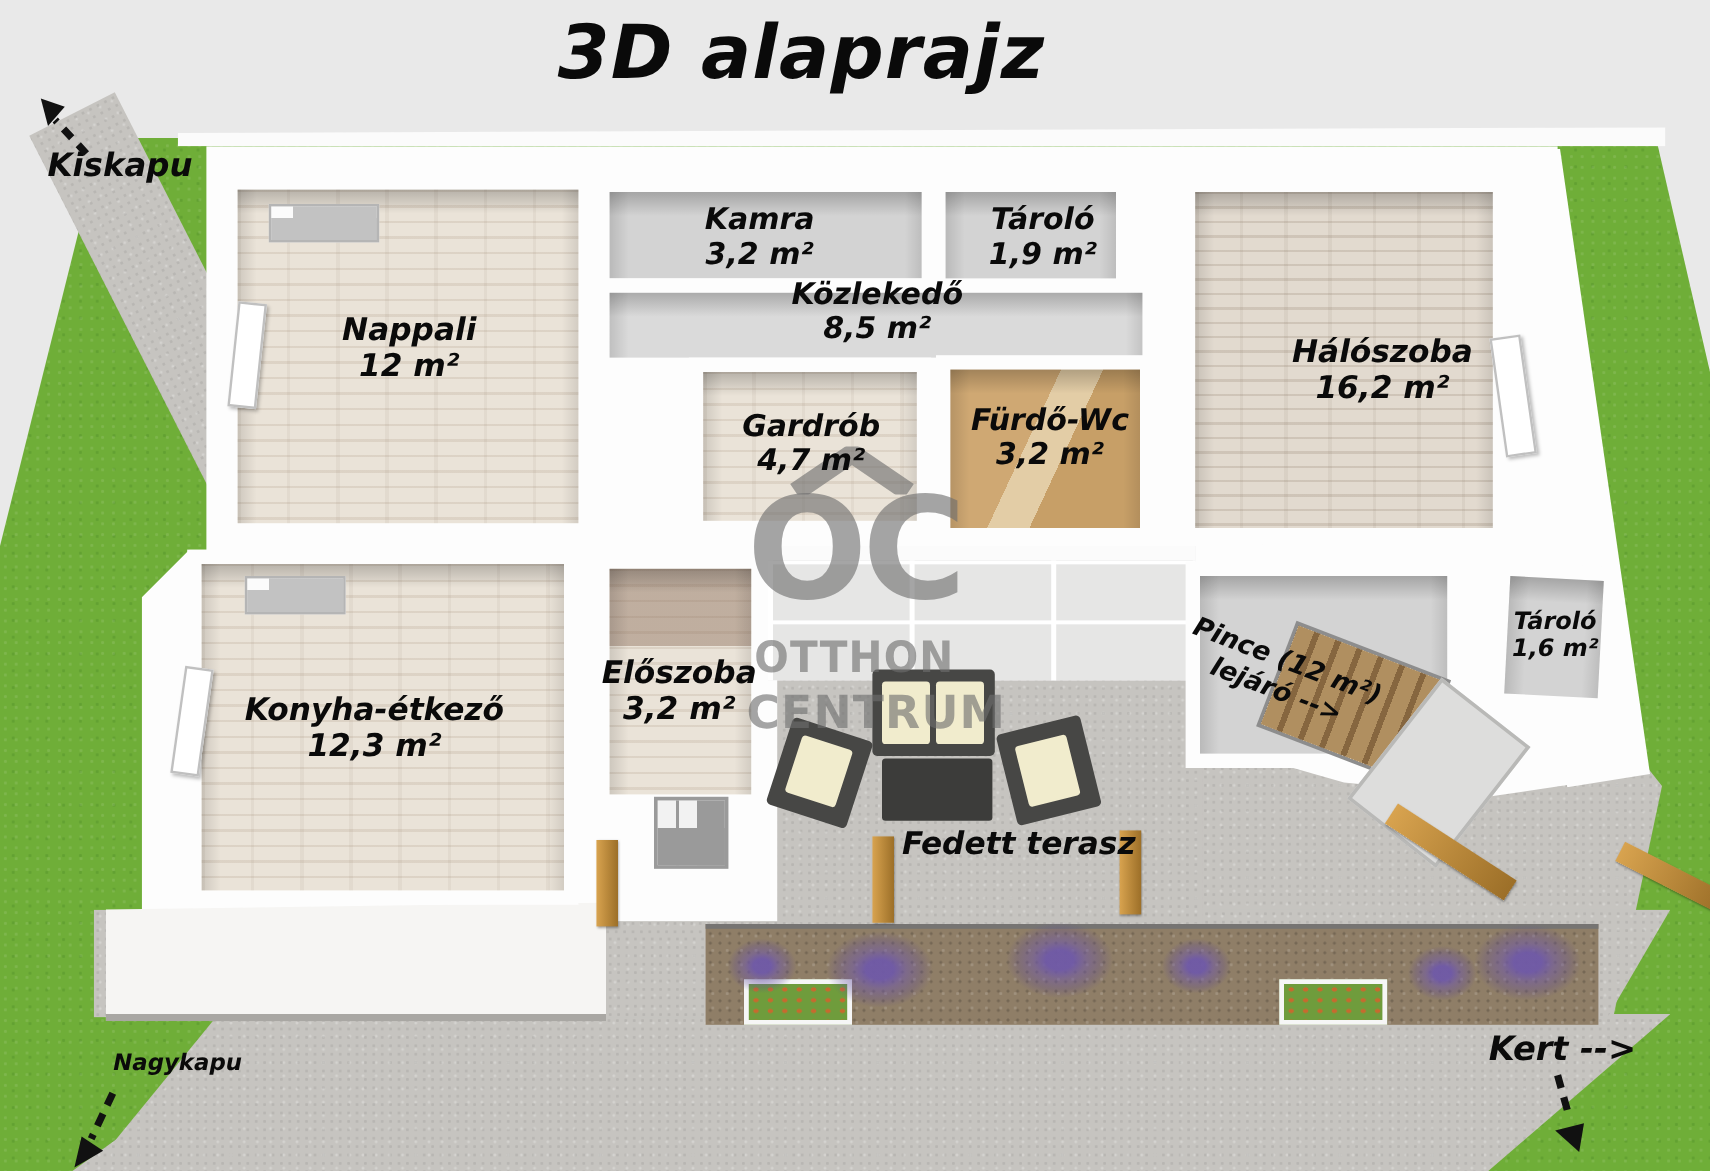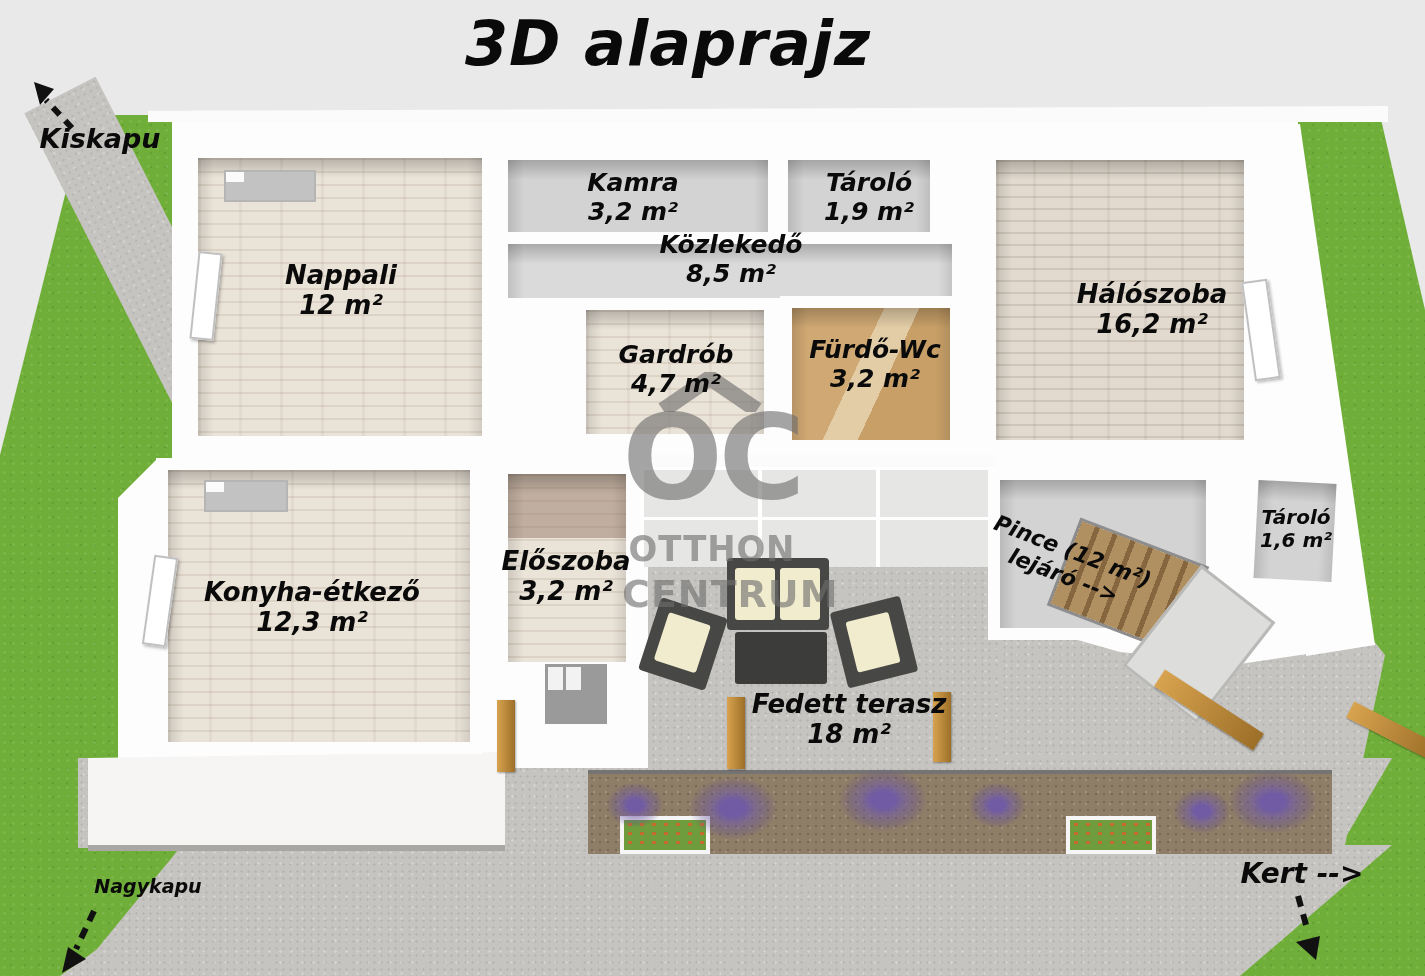--- a/index.html
+++ b/index.html
@@ -264,21 +264,20 @@
   <div class="lbl sz26 l-eloszoba">
     <div>Előszoba</div>
     <div>3,2 m²</div>
   </div>
   <div class="lbl l-tarolo2">
     <div>Tároló</div>
     <div>1,6 m²</div>
   </div>
   <div class="lbl sz26 l-fedett">
     <div>Fedett terasz</div>
-    <div>18 m²</div>
   </div>
   <div class="lbl l-pince">
     <div>Pince (12 m²)</div>
     <div>lejáró --&gt;</div>
   </div>
 
   <div class="lbl l-nagykapu">Nagykapu</div>
   <div class="lbl l-kert">Kert --&gt;</div>
 
   <svg class="arrow-svg" style="left:26px;top:80px;" width="52" height="52" viewBox="0 0 52 52">

